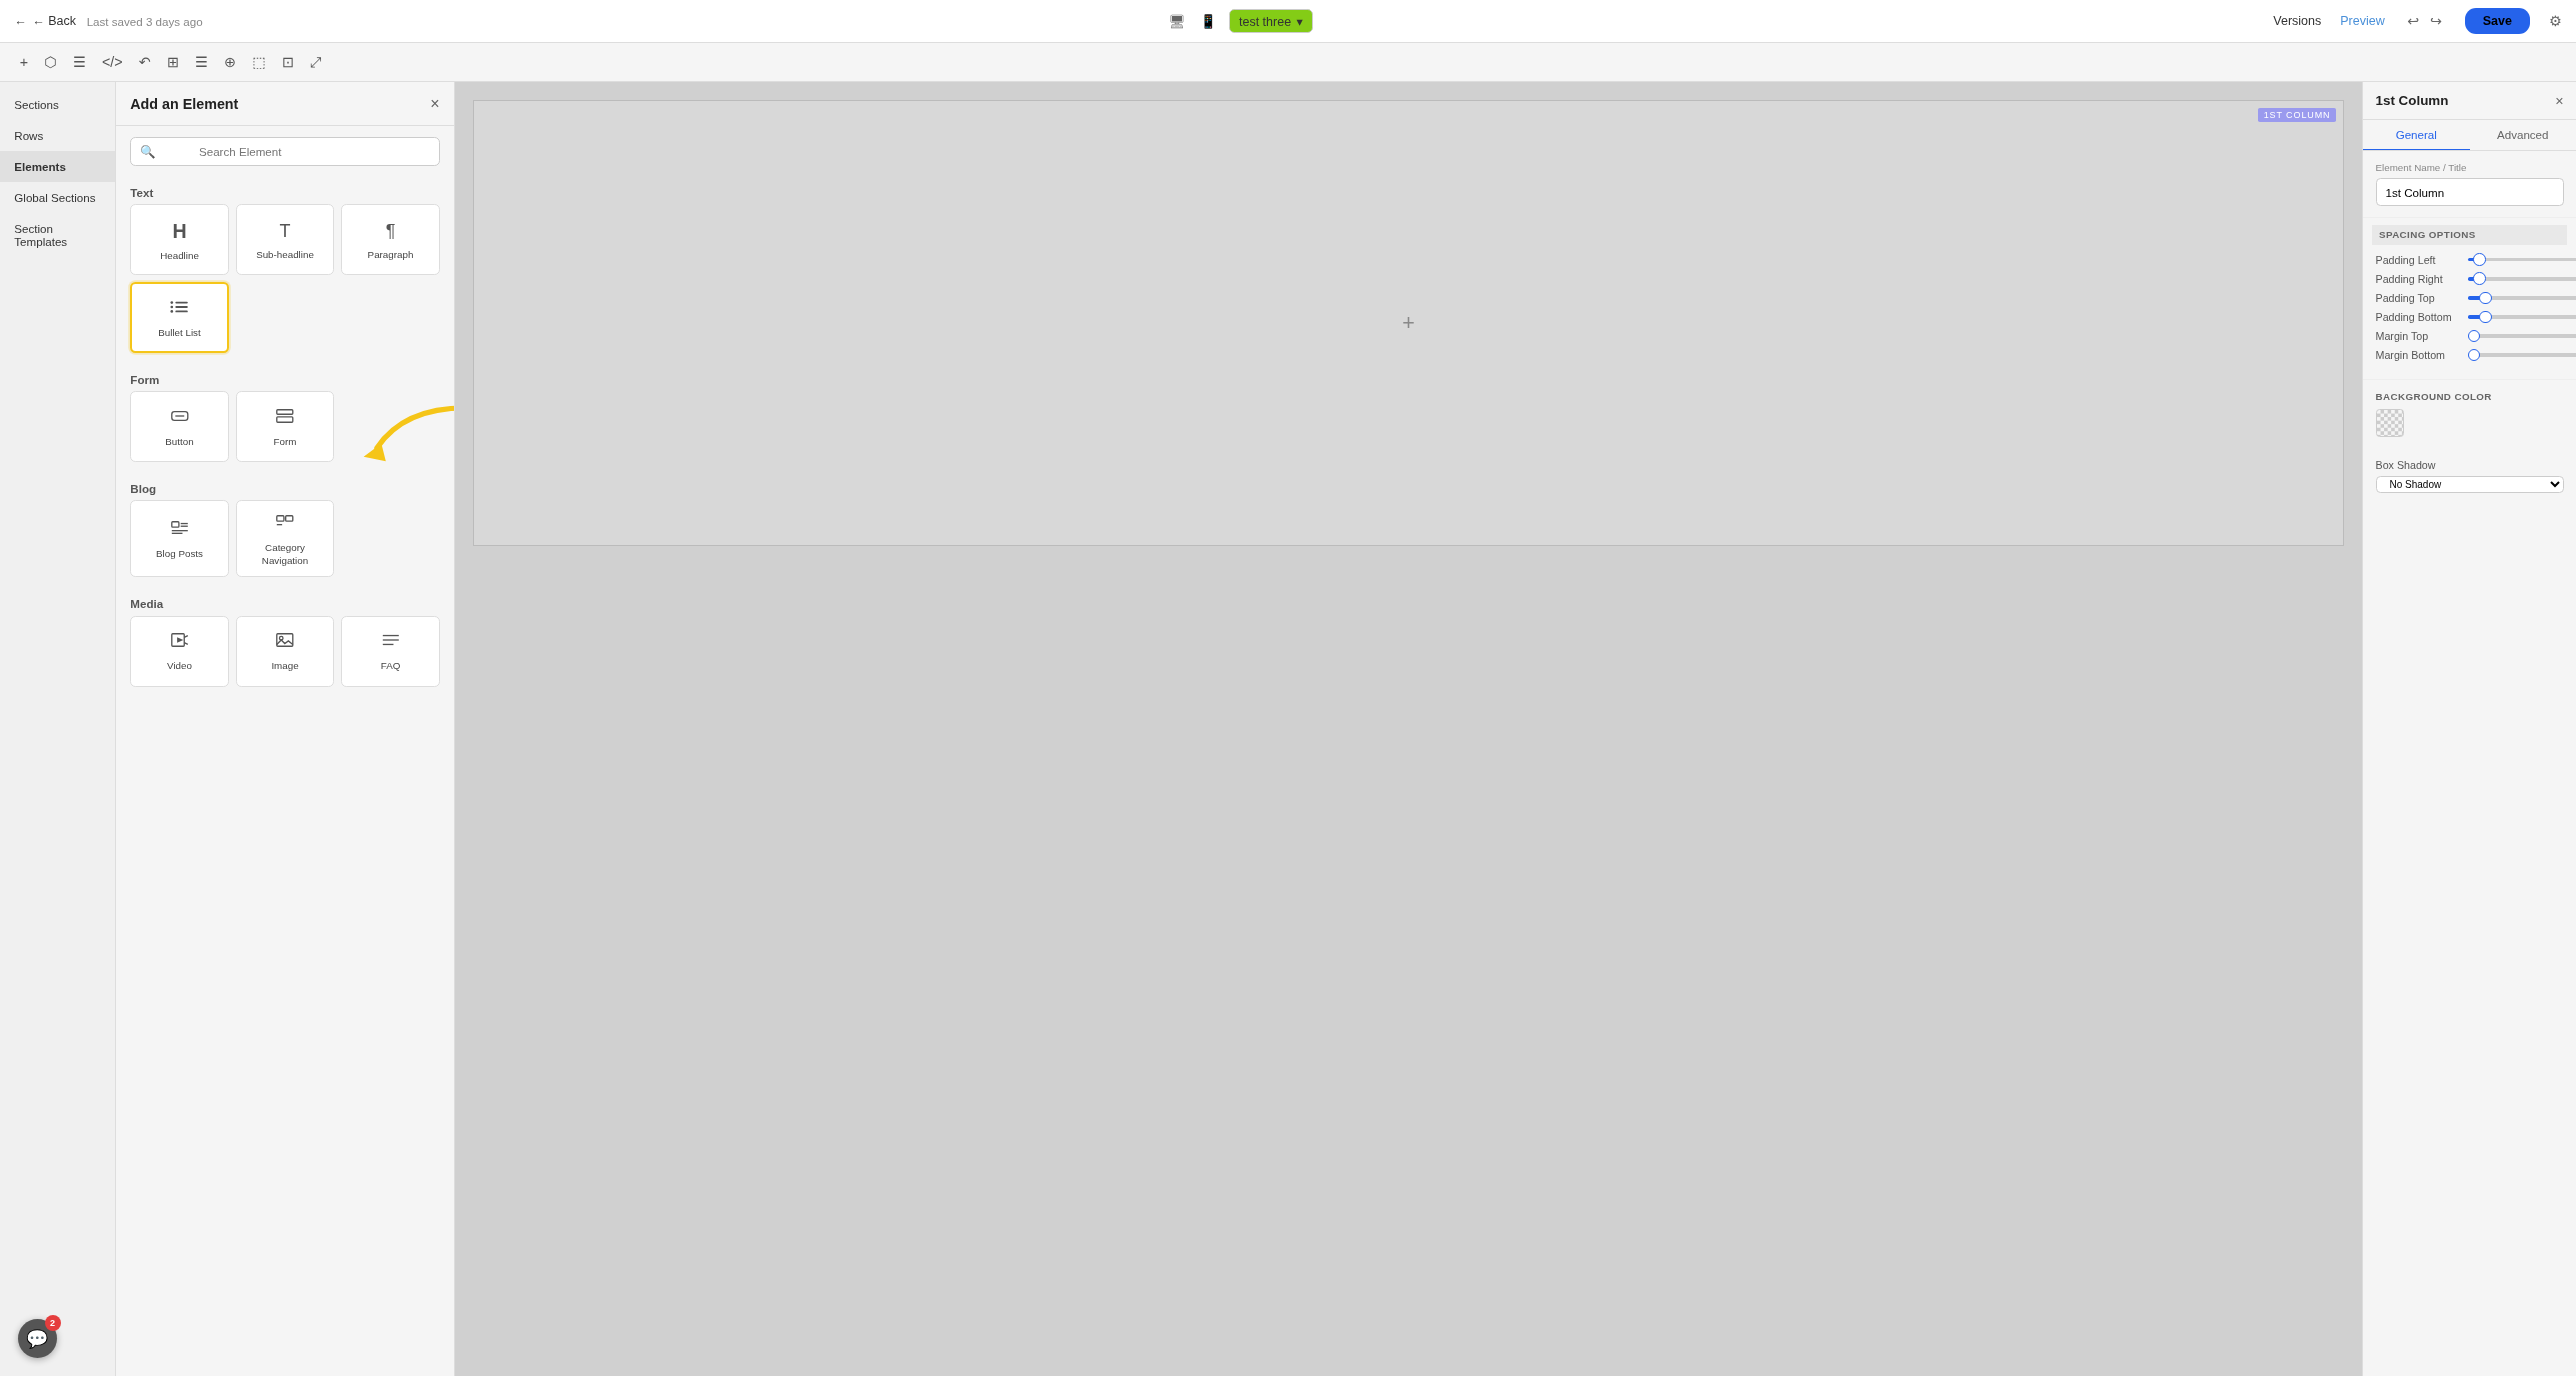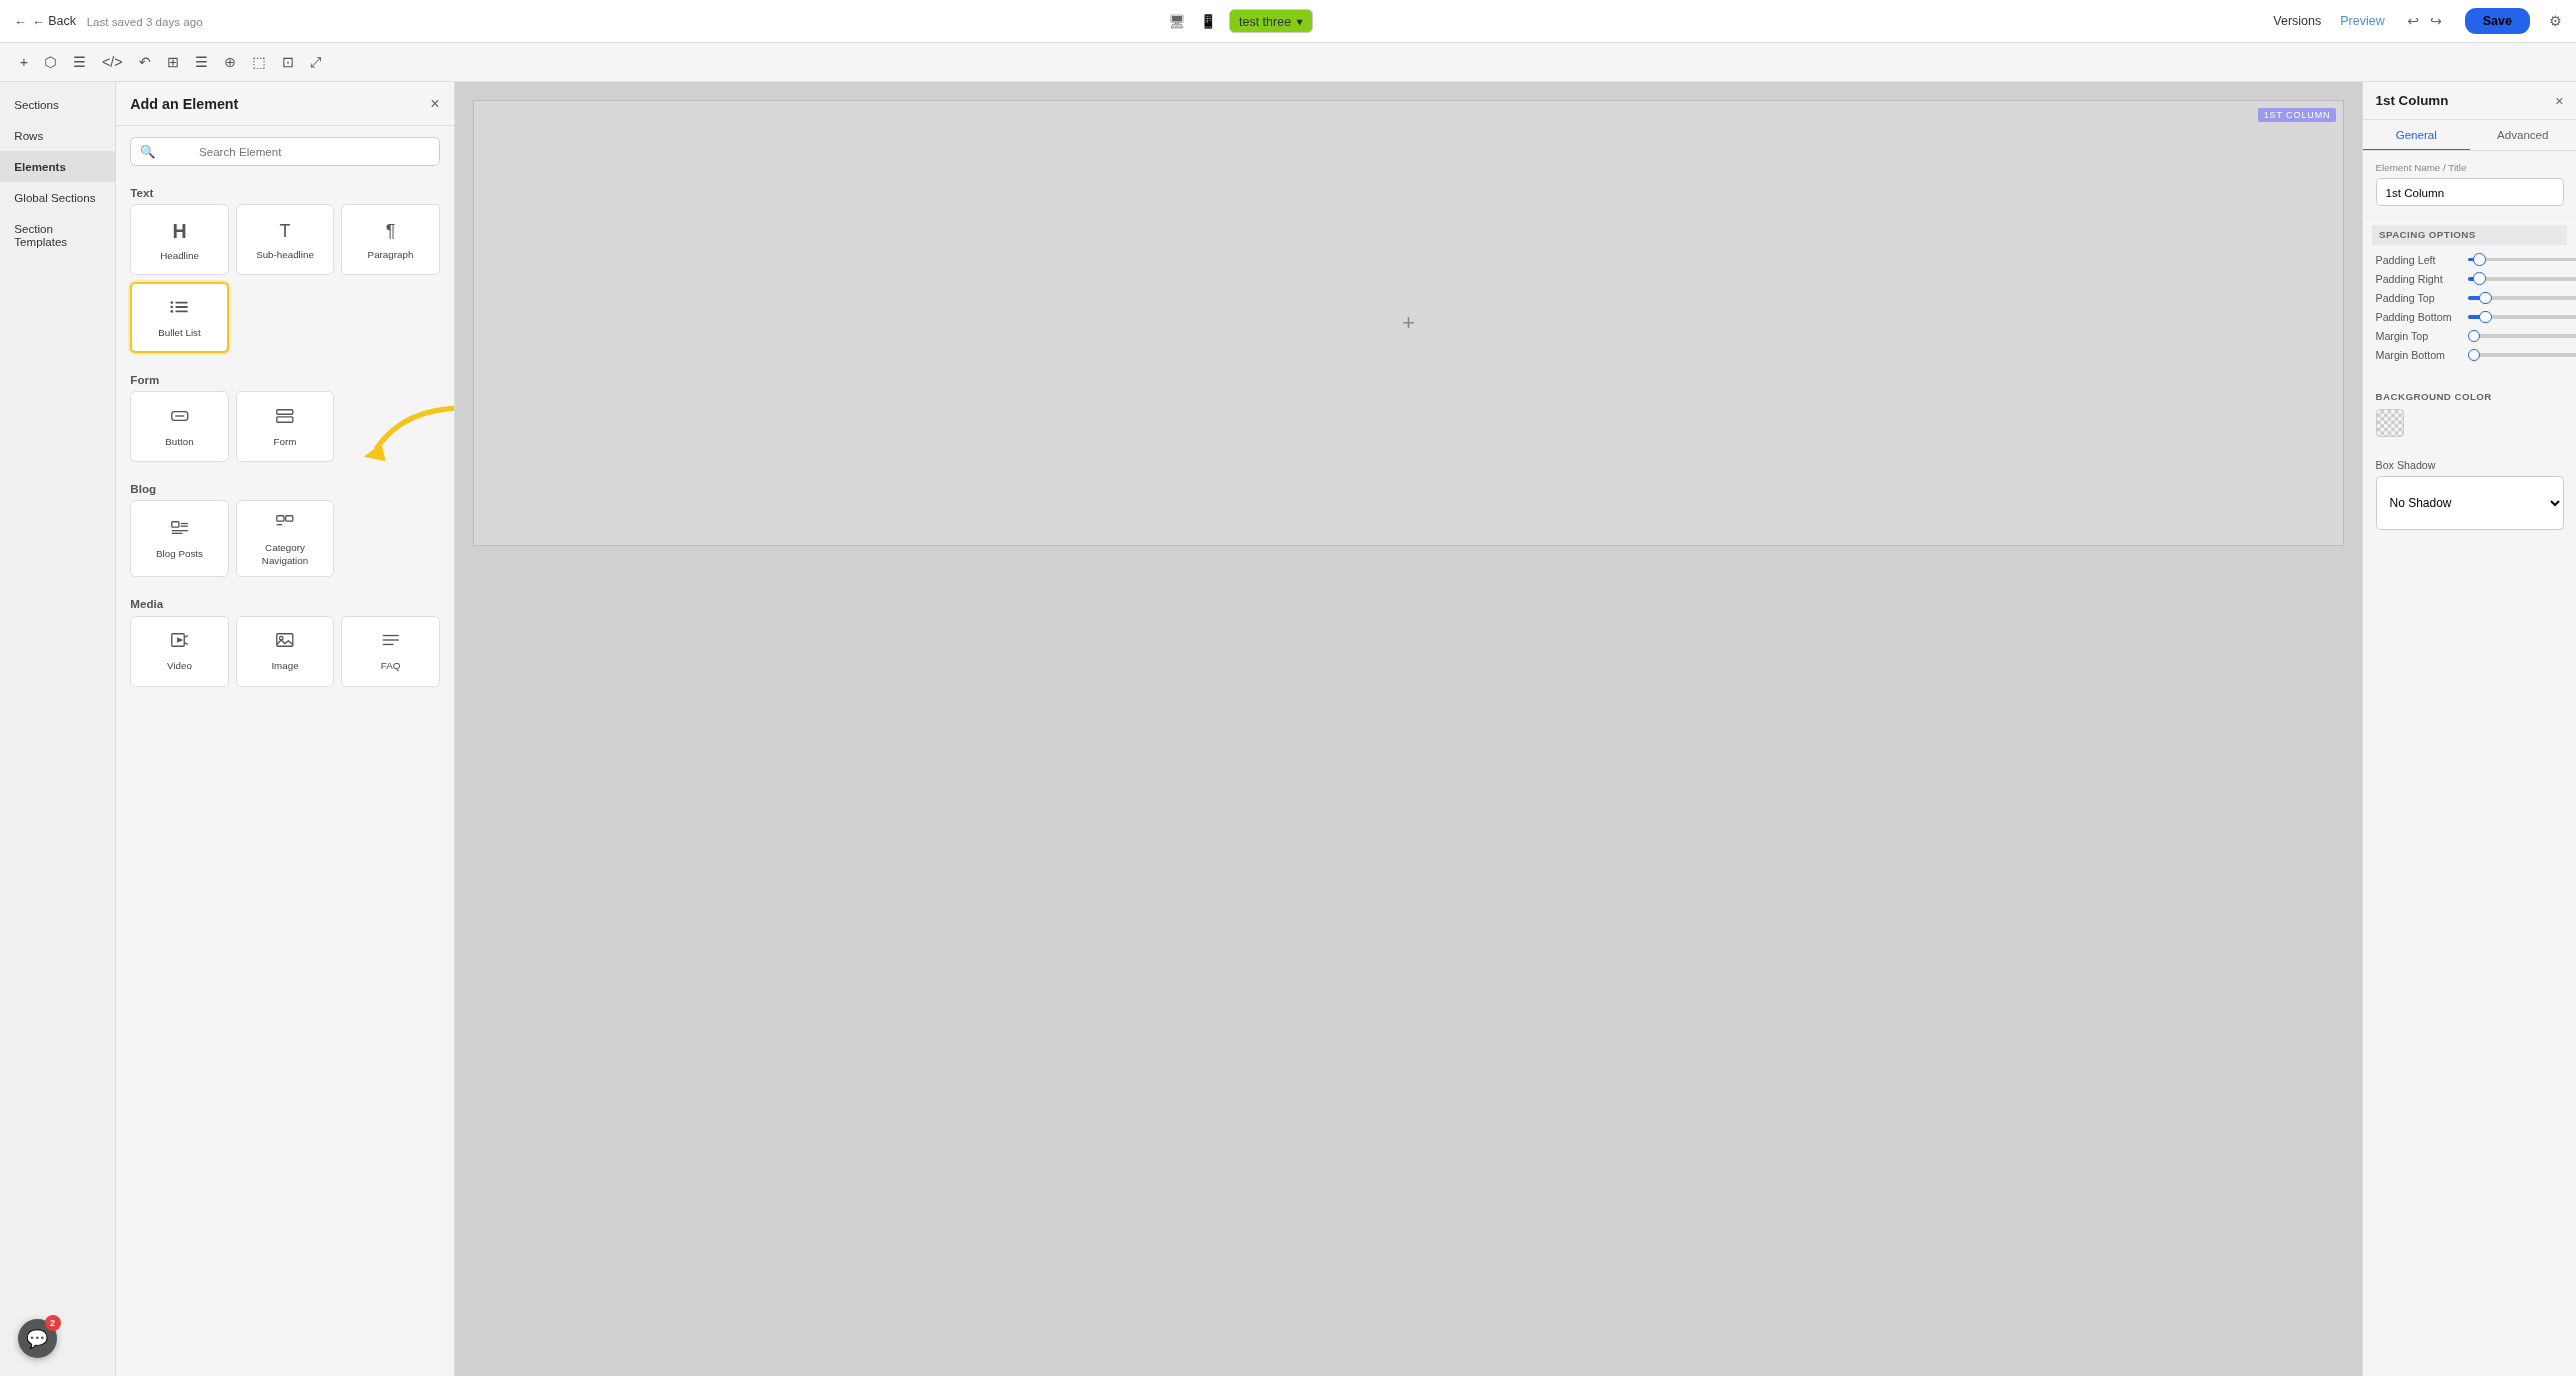--- a/index.html
+++ b/index.html
@@ -151,21 +151,21 @@
     .spacing-slider::-webkit-slider-thumb { -webkit-appearance: none; width: 12.5px; height: 12.5px; border-radius: 50%; background: #fff; border: 1.8px solid #2563eb; cursor: pointer; }
 
     
     .bg-color-section { padding: 10.7px 12.5px; }
     .bg-color-title { font-size: 9.8px; font-weight: 700; color: #666; text-transform: uppercase; letter-spacing: 0.4px; margin-bottom: 7.1px; }
     .bg-color-swatch { width: 28.6px; height: 28.6px; border-radius: 3.6px; border: 0.9px solid #ccc; background: repeating-conic-gradient(#ccc 0% 25%, transparent 0% 50%) 0 0 / 7.1px 7.1px; cursor: pointer; }
 
     
     .shadow-section { padding: 10.7px 12.5px; }
     .shadow-label { font-size: 10.7px; color: #555; margin-bottom: 5.4px; }
-    .shadow-select { width: 100%; border: 0.9px solid #ccc; border-radius: 4.5px; padding: 18px 9px; font-size: 12px; background: #fff; }
+    .shadow-select { width: 100%; border: 0.9px solid #ccc; border-radius: 4.5px; padding: 1px 9px; font-size: 10px; background: #fff; }
 
     
     .chat-bubble {
       position: fixed; bottom: 18px; left: 18px;
       width: 39px; height: 39px; background: #555; border-radius: 50%;
       display: flex; align-items: center; justify-content: center;
       cursor: pointer; color: #fff; font-size: 18px;
       box-shadow: 0 1.8px 7.1px rgba(0,0,0,0.3);
     }
     .chat-badge {

